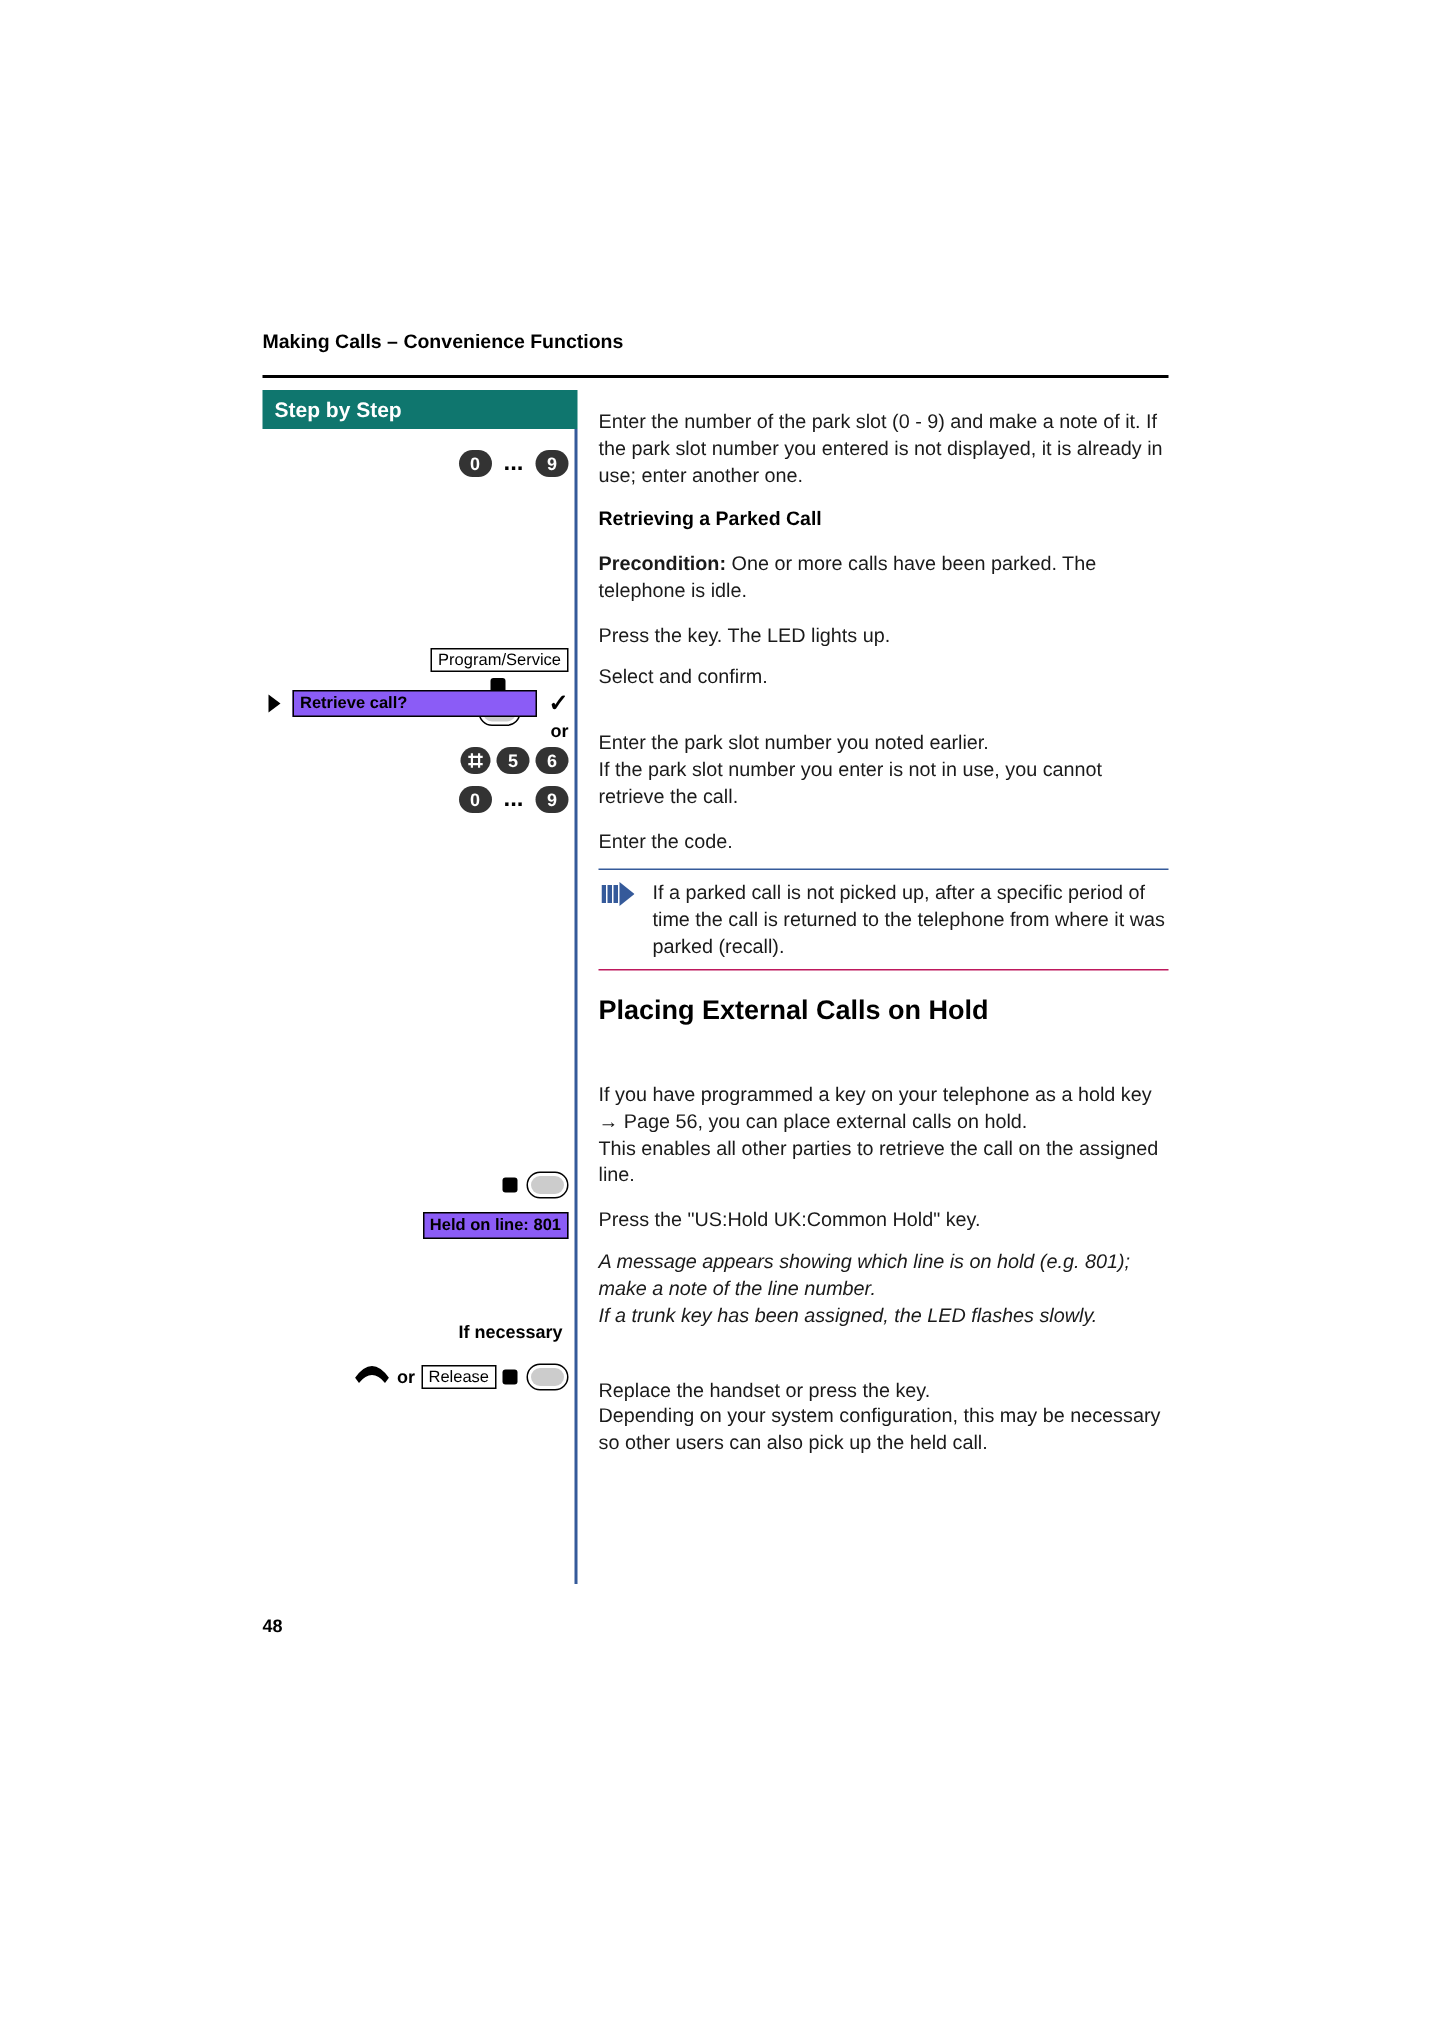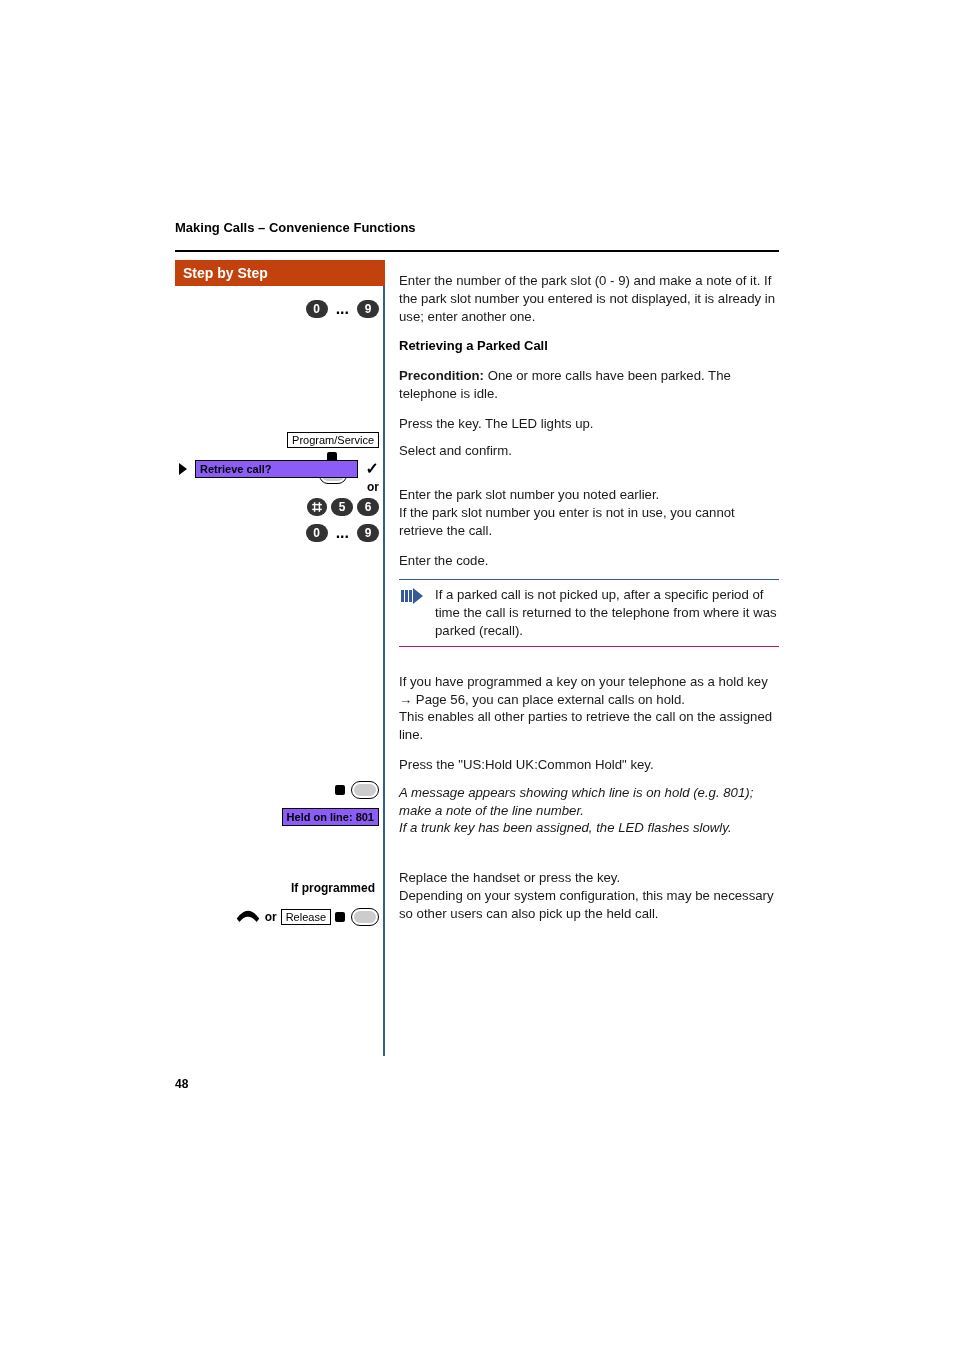--- a/index.html
+++ b/index.html
@@ -31,21 +31,21 @@
     position: relative;
   }
   .right-col {
     flex: 1;
     padding-left: 14px;
     font-size: 13.2px;
     line-height: 1.35;
     color: #1a1a1a;
   }
   .step-bar {
-    background: #c2410c;
+    background: #0f766e;
     color: #fff;
     font-weight: bold;
     font-size: 14px;
     padding: 4px 8px;
     height: 26px;
     display: flex;
     align-items: center;
   }
   .left-block {
     height: 770px;
@@ -245,21 +245,21 @@
             </span>
         </div>
 
         <div class="left-item" style="top:522px;">
           <span class="menu-box" style="font-weight:bold;">
             <span>Held on line: 801</span>
           </span>
         </div>
 
         <div class="left-item" style="top:595px; left:0;">
-          <span class="if-applic">If programmed</span>
+          <span class="if-applic">If necessary</span>
         </div>
 
         <div class="left-item" style="top:620px;">
           <span class="handset-icon">
             <svg viewBox="0 0 30 20">
                 <path d="M2 14 Q15 -4 28 14 L25 18 Q15 6 5 18 Z" fill="#000"></path>
               </svg>
           </span>
           <span class="or-text">or</span>
           <span class="btn-label-box">Release</span>
@@ -295,20 +295,21 @@
           <svg width="22" height="16" viewBox="0 0 22 16">
               <rect x="0" y="2" width="3" height="12"></rect>
               <rect x="4" y="2" width="3" height="12"></rect>
               <rect x="8" y="2" width="3" height="12"></rect>
               <polygon points="12,0 22,8 12,16"></polygon>
             </svg>
         </div>
         <div>If a parked call is not picked up, after a specific period of time the call is returned to the telephone from where it was parked (recall).</div>
       </div>
 
+      <h2 class="blue-h blue-title">Placing External Calls on Hold</h2>
 
       <p class="para" style="white-space:pre-line;">
         <span>If you have programmed a key on your telephone as a hold key </span><span class="arrow-link">→ Page 56</span><span>, you can place external calls on hold.
 This enables all other parties to retrieve the call on the assigned line.</span>
       </p>
 
       <p class="para" style="margin-bottom:10px;">Press the "US:Hold UK:Common Hold" key.</p>
 
       <p class="para" style="white-space:pre-line;font-style:italic;">A message appears showing which line is on hold (e.g. 801); make a note of the line number.
 If a trunk key has been assigned, the LED flashes slowly.</p>

